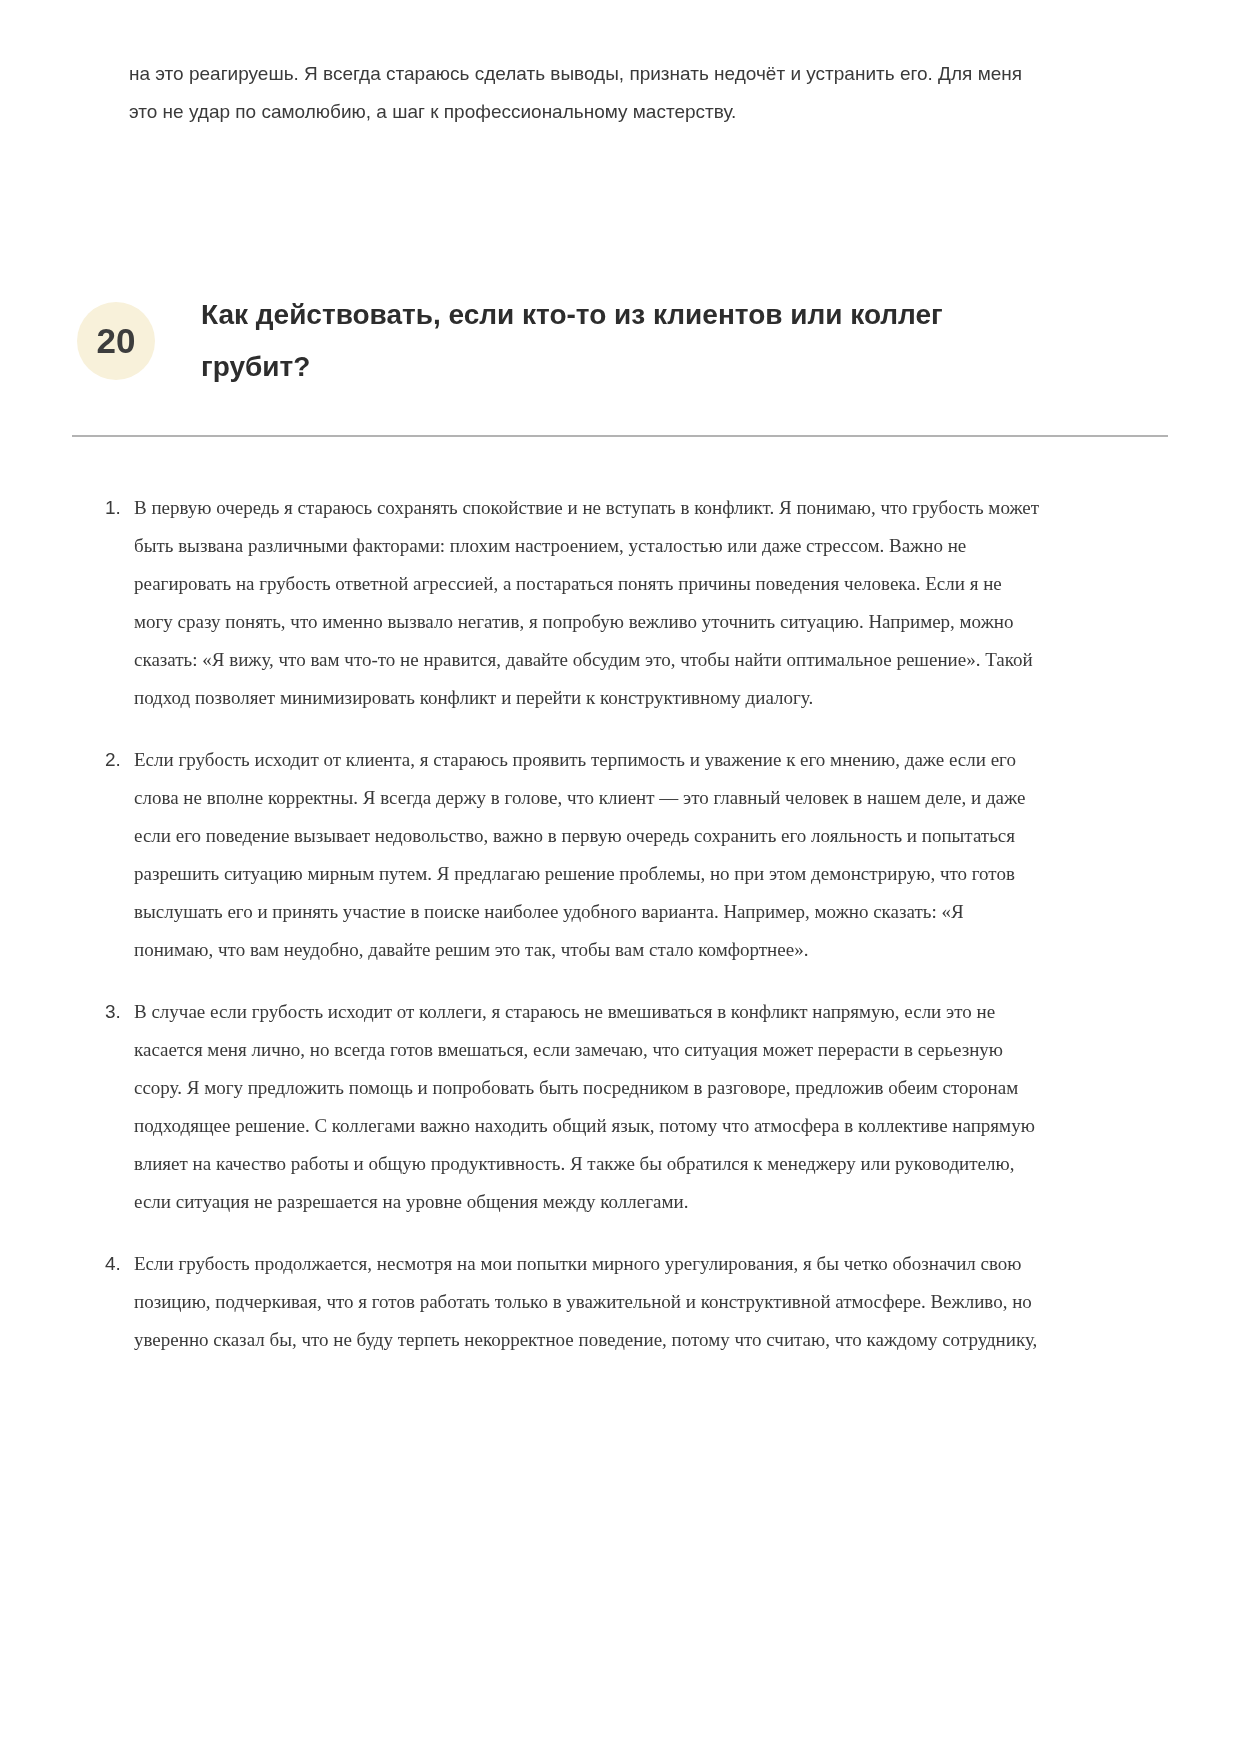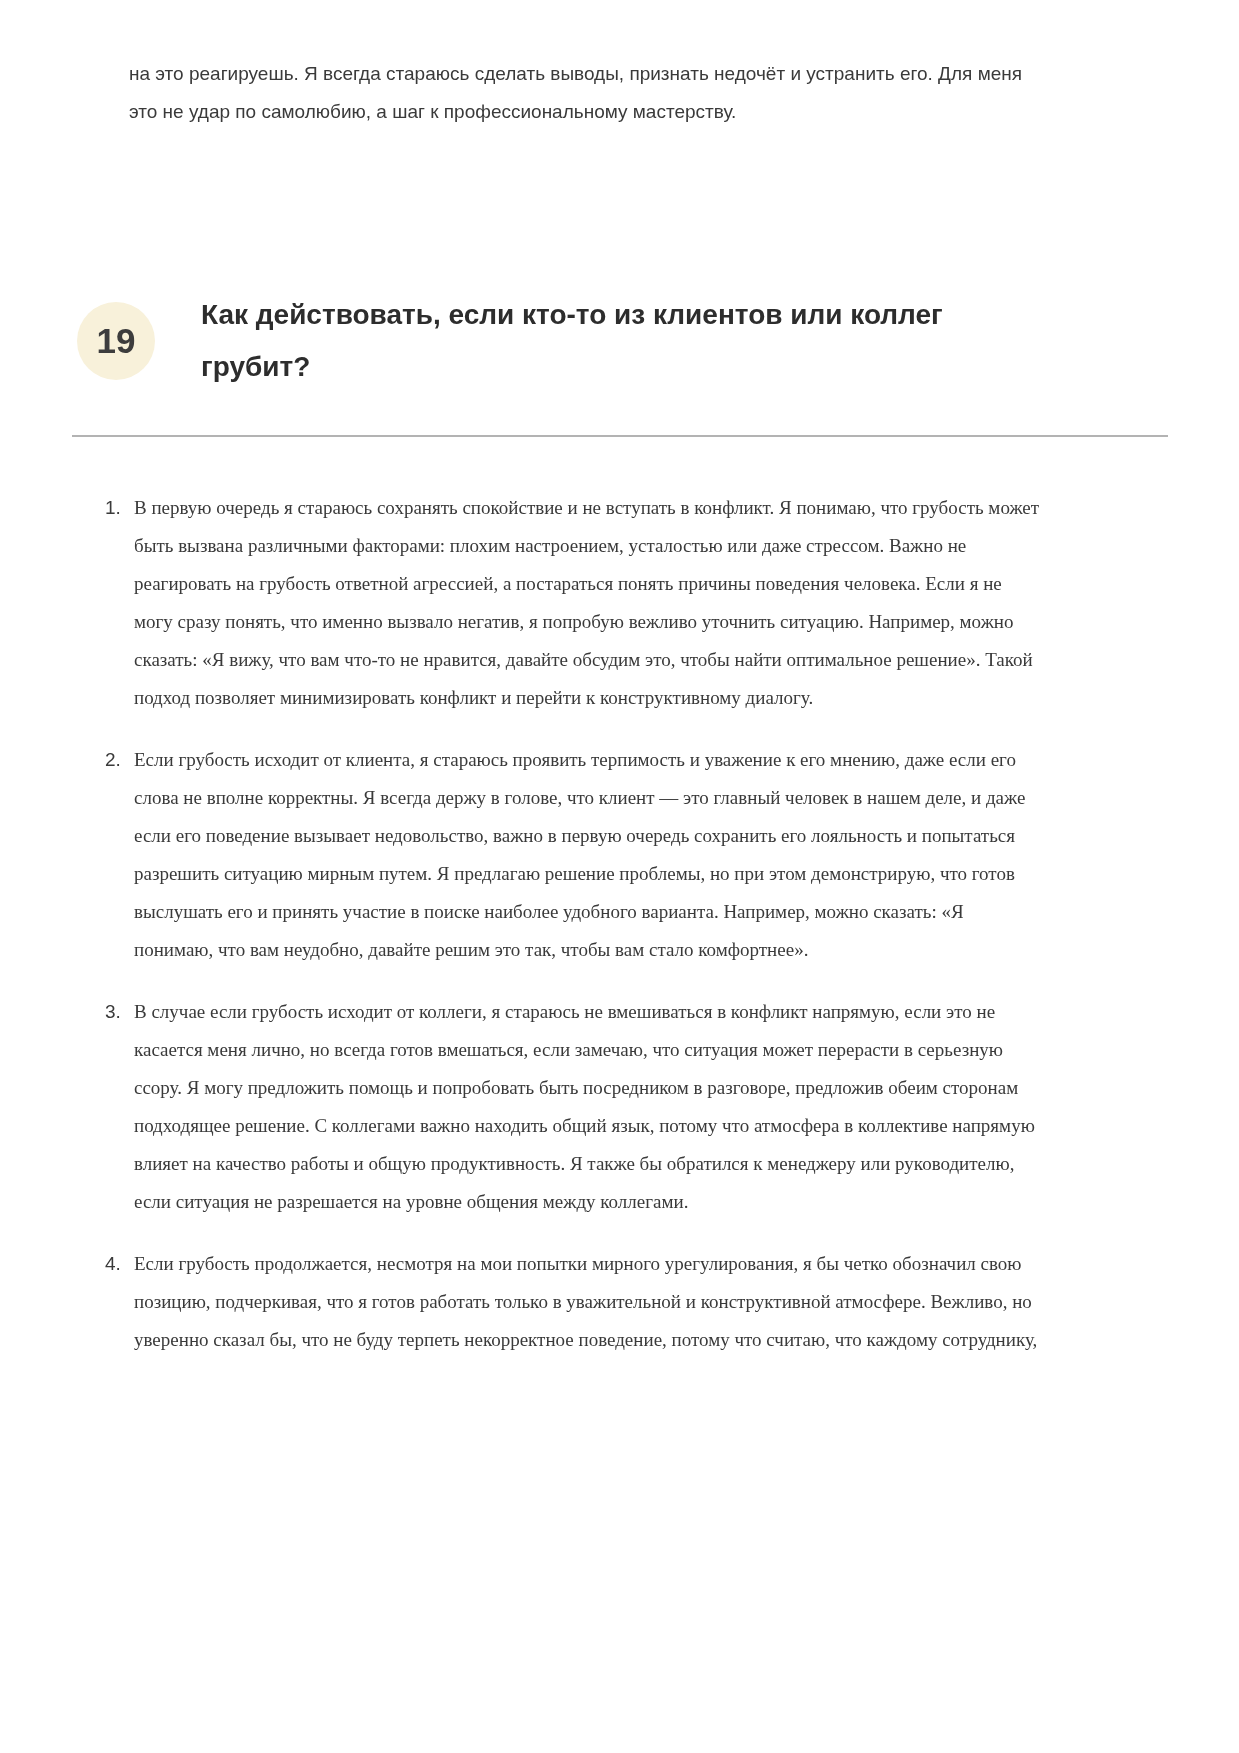--- a/index.html
+++ b/index.html
@@ -88,21 +88,21 @@
   }
 </style>
 </head>
 <body>
 
 <div class="page">
 
   <p class="continuation">на это реагируешь. Я всегда стараюсь сделать выводы, признать недочёт и устранить его. Для меня это не удар по самолюбию, а шаг к профессиональному мастерству.</p>
 
   <div class="question-row">
-    <div class="badge">19</div>
+    <div class="badge">20</div>
     <h2 class="question-title">Как действовать, если кто-то из клиентов или коллег грубит?</h2>
   </div>
 
   <hr class="divider">
 
   <div class="answer-list">
 
     <div class="answer-item">
       <span class="answer-num">1.</span>
       <span class="answer-text">В первую очередь я стараюсь сохранять спокойствие и не вступать в конфликт. Я понимаю, что грубость может быть вызвана различными факторами: плохим настроением, усталостью или даже стрессом. Важно не реагировать на грубость ответной агрессией, а постараться понять причины поведения человека. Если я не могу сразу понять, что именно вызвало негатив, я попробую вежливо уточнить ситуацию. Например, можно сказать: «Я вижу, что вам что-то не нравится, давайте обсудим это, чтобы найти оптимальное решение». Такой подход позволяет минимизировать конфликт и перейти к конструктивному диалогу.</span>

